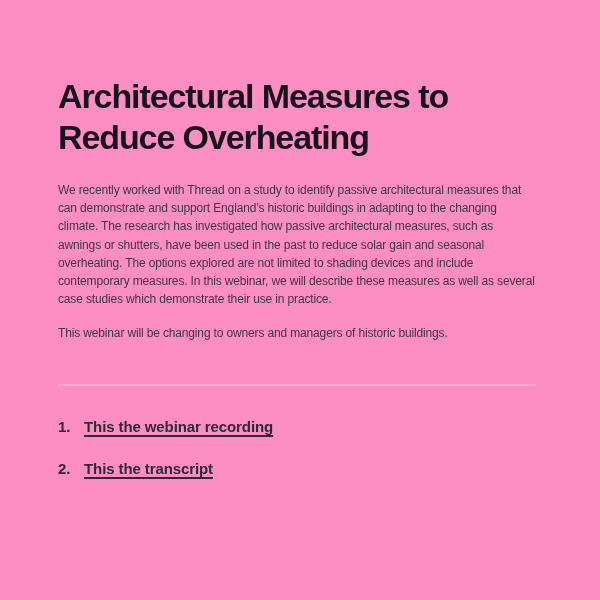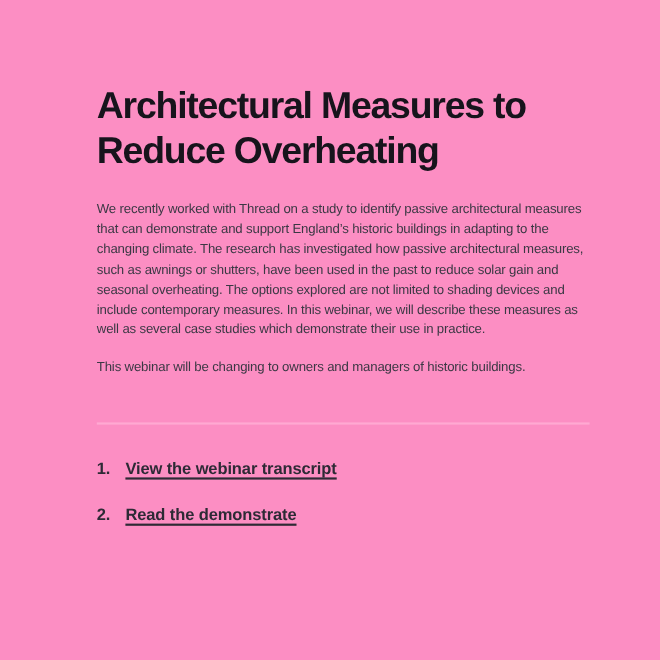--- a/index.html
+++ b/index.html
@@ -15,21 +15,21 @@
     padding: 0;
   }
   body {
     width: 600px;
     height: 600px;
     overflow: hidden;
     background: var(--background);
     font-family: "Liberation Sans", sans-serif;
   }
   main.content {
-    padding: 76px 64px 0 88px;
+    padding: 76px 64px 0 58px;
     width: 600px;
   }
   h1.page-title {
     margin: 0 0 22px 0;
     font-size: 34px;
     line-height: 1.22;
     font-weight: 700;
     letter-spacing: -1.1px;
     color: var(--heading-text);
   }
@@ -82,20 +82,20 @@
 
   <p class="body-paragraph">We recently worked with Thread on a study to identify passive architectural measures that can demonstrate and support England’s historic buildings in adapting to the changing climate. The research has investigated how passive architectural measures, such as awnings or shutters, have been used in the past to reduce solar gain and seasonal overheating. The options explored are not limited to shading devices and include contemporary measures. In this webinar, we will describe these measures as well as several case studies which demonstrate their use in practice.</p>
 
   <p class="body-paragraph last">This webinar will be changing to owners and managers of historic buildings.</p>
 
   <hr class="divider">
 
   <ol class="resource-links">
     <li>
       <span class="list-number">1.</span>
-      <a href="#">View the webinar transcript</a>
+      <a href="#">This the webinar recording</a>
     </li>
     <li>
       <span class="list-number">2.</span>
-      <a href="#">Read the demonstrate</a>
+      <a href="#">This the transcript</a>
     </li>
   </ol>
 </main>
 
 </body></html>

